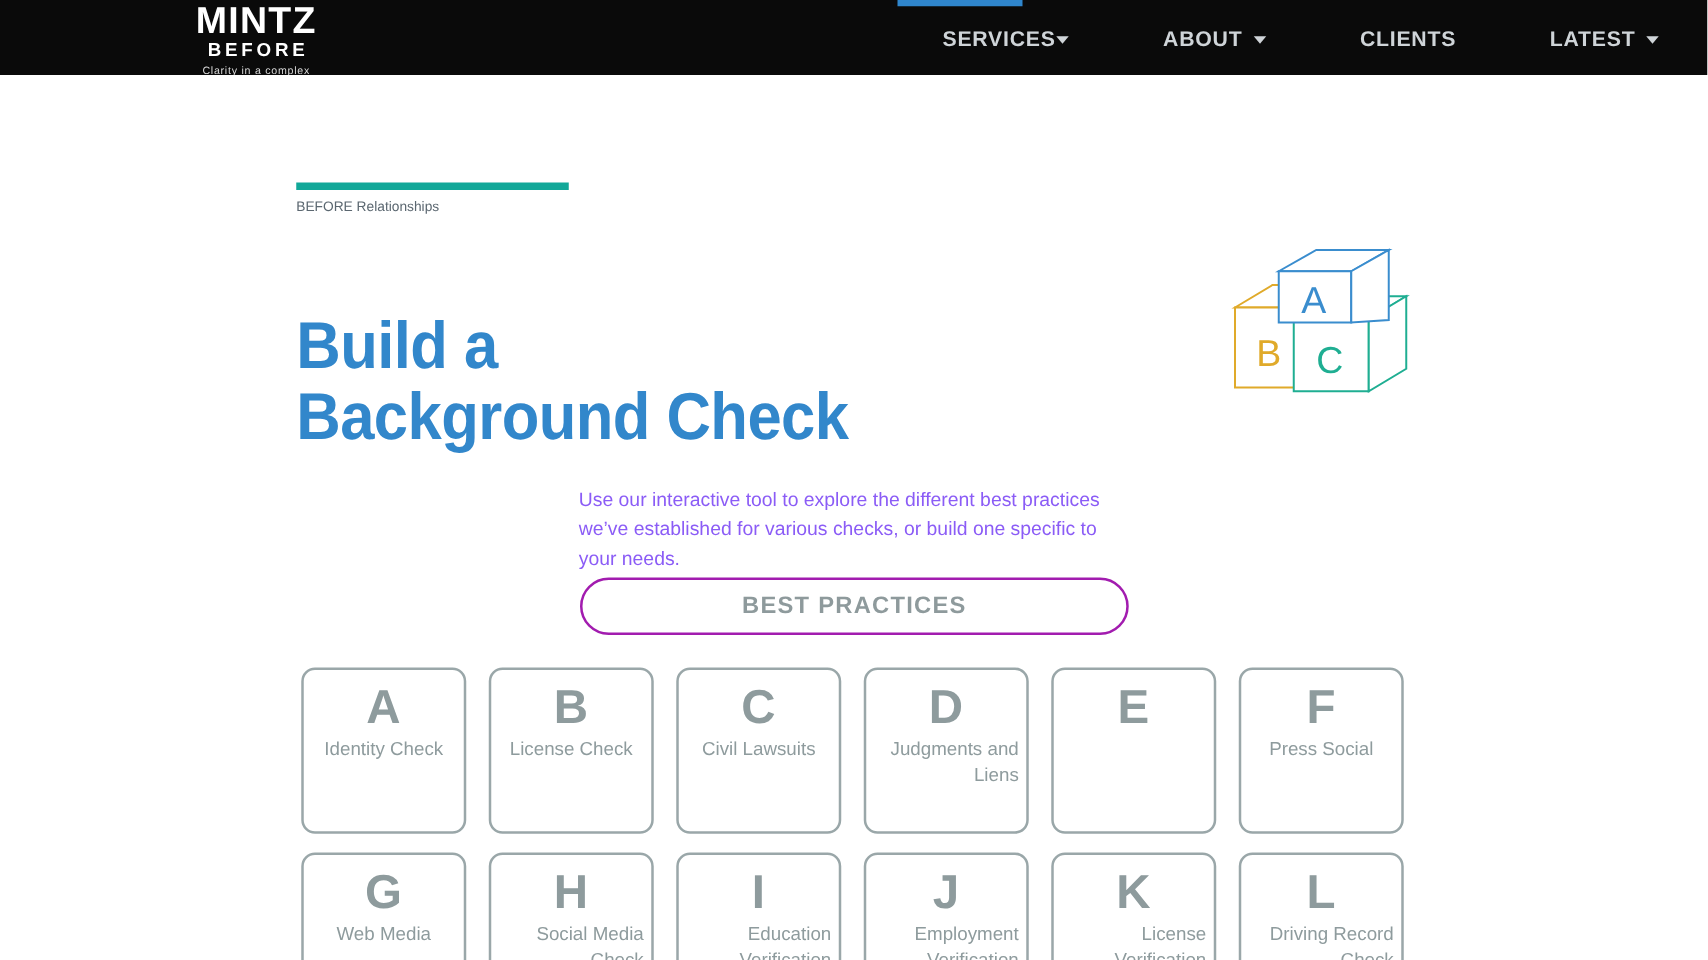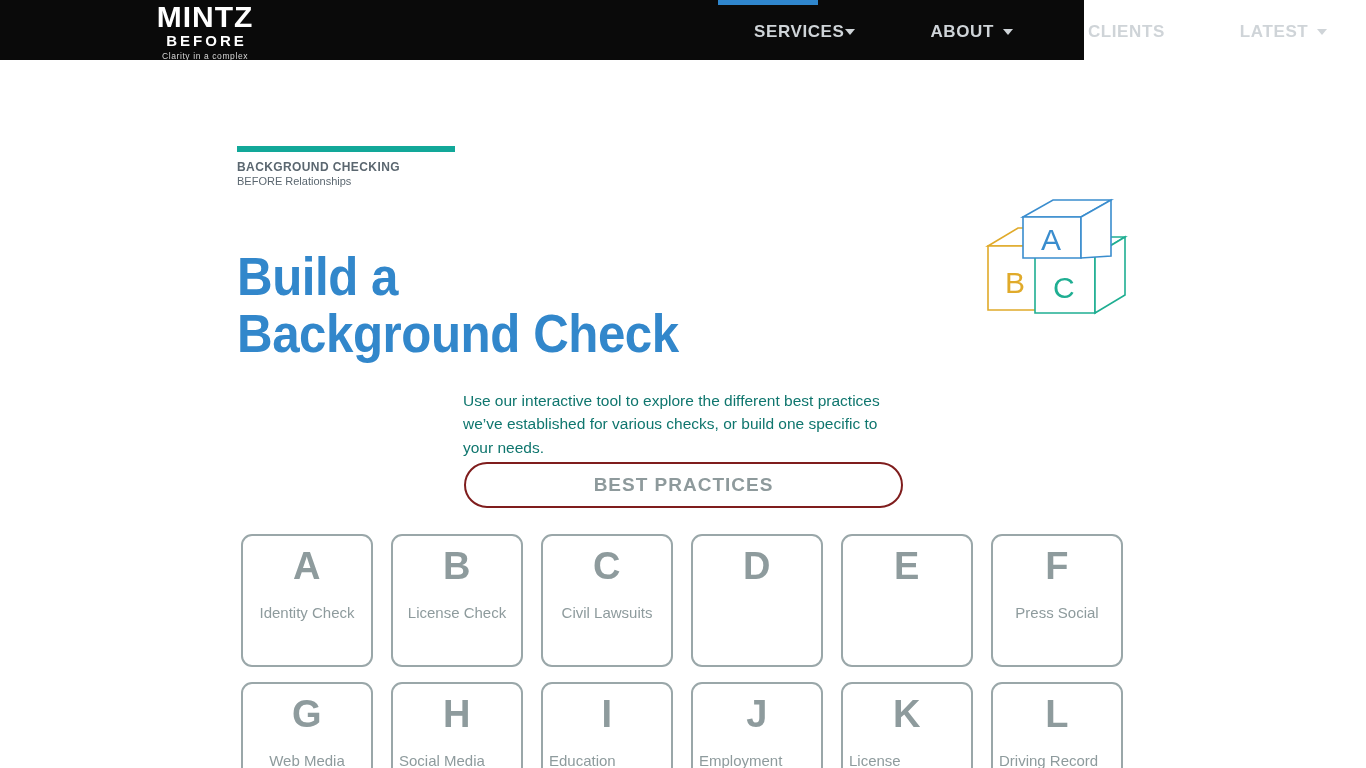--- a/index.html
+++ b/index.html
@@ -8,21 +8,21 @@
     margin: 0; padding: 0;
     width: 1366px; height: 768px;
     background: #ffffff;
     font-family: "Liberation Sans", sans-serif;
     overflow: hidden;
   }
 
   
   .site-header {
     position: relative;
-    width: 1084px;
+    width: 1366px;
     height: 60px;
     background: #0a0a0a;
     display: flex;
     align-items: flex-start;
     padding-left: 48px;
   }
   .nav-active-indicator {
     position: absolute;
     top: 0; left: 718px;
     width: 100px; height: 5px;
@@ -149,28 +149,28 @@
     left: 980px; top: 138px;
     width: 165px; height: 135px;
   }
 
   .intro-text {
     position: absolute;
     left: 463px; top: 313px;
     width: 430px;
     font-size: 15.5px;
     line-height: 1.52;
-    color: #0f766e;
+    color: #8b5cf6;
   }
 
   .best-practices-button {
     position: absolute;
     left: 464px; top: 402px;
     width: 439px; height: 46px;
-    border: 2px solid #7f1d1d;
+    border: 2px solid #a21caf;
     border-radius: 23px;
     background: #ffffff;
     color: #8e9a9c;
     font-size: 19px;
     font-weight: bold;
     letter-spacing: 1px;
     text-transform: uppercase;
     display: flex;
     align-items: center;
     justify-content: center;
@@ -201,25 +201,25 @@
     overflow: hidden;
   }
   .check-letter {
     font-size: 38px;
     font-weight: bold;
     color: #8e9b9d;
     line-height: 1.15;
     letter-spacing: 0.5px;
   }
   .check-label {
-    margin-top: 13px;
+    margin-top: 0;
     font-size: 15px;
     color: #8e9b9d;
     line-height: 1.45;
-    text-align: left;
+    text-align: right;
     padding: 0 6px;
   }
 </style>
 </head>
 <body>
 
 <header class="site-header">
 
   <div class="nav-active-indicator"></div>
 
@@ -249,21 +249,20 @@
     <div class="nav-item">
       <span>CONTACT</span>
     </div>
   </nav>
 </header>
 
 <main class="page">
 
   <div class="eyebrow-block">
     <div class="accent-bar"></div>
-    <div class="eyebrow-line1">BACKGROUND CHECKING</div>
     <div class="eyebrow-line2">BEFORE Relationships</div>
   </div>
 
   <h1 class="page-title">
     <span class="t-line">Build a</span>
     <span class="t-line">Background Check</span>
   </h1>
 
   <div class="blocks-illustration">
     <svg width="165" height="135" viewBox="0 0 165 135" fill="none">
@@ -304,20 +303,21 @@
     <div class="check-card">
       <span class="check-letter">B</span>
       <span class="check-label">License Check</span>
     </div>
     <div class="check-card">
       <span class="check-letter">C</span>
       <span class="check-label">Civil Lawsuits</span>
     </div>
     <div class="check-card">
       <span class="check-letter">D</span>
+      <span class="check-label">Judgments and Liens</span>
     </div>
     <div class="check-card">
       <span class="check-letter">E</span>
     </div>
     <div class="check-card">
       <span class="check-letter">F</span>
       <span class="check-label">Press Social</span>
     </div>
 
     <div class="check-card">

